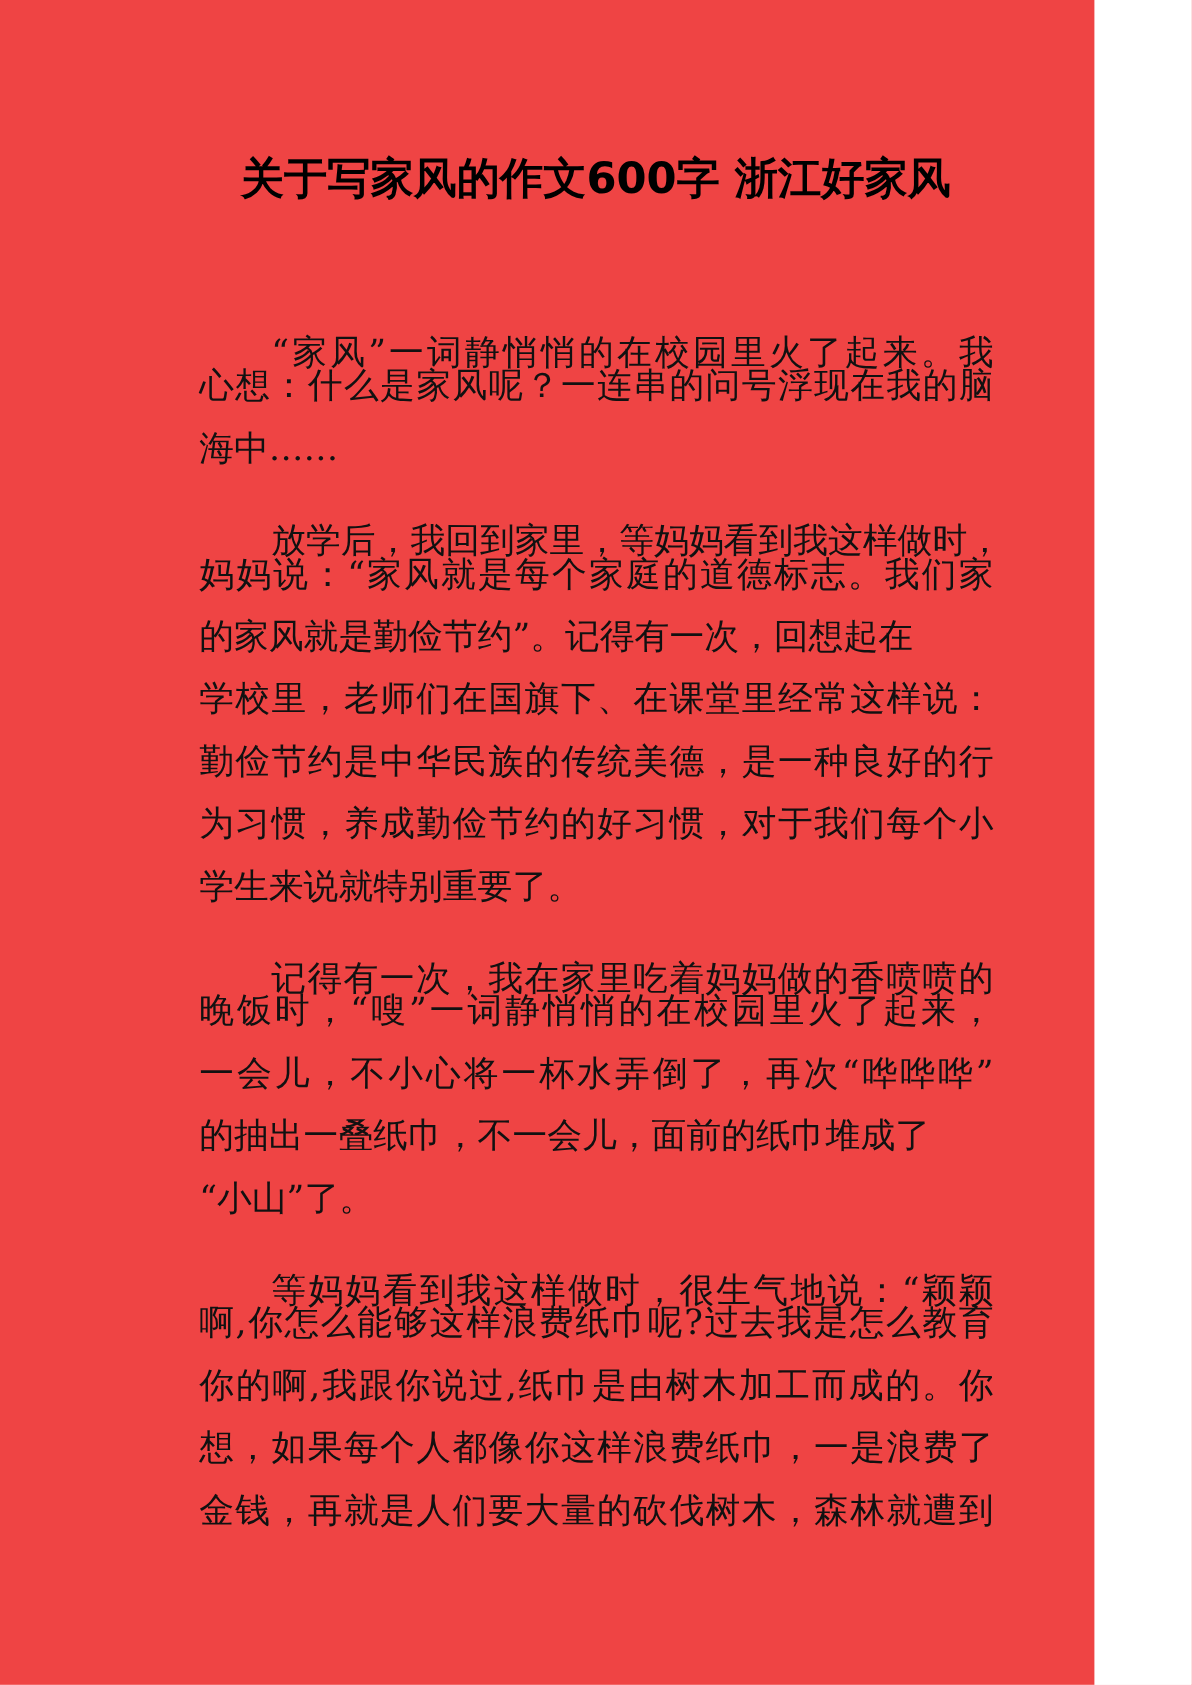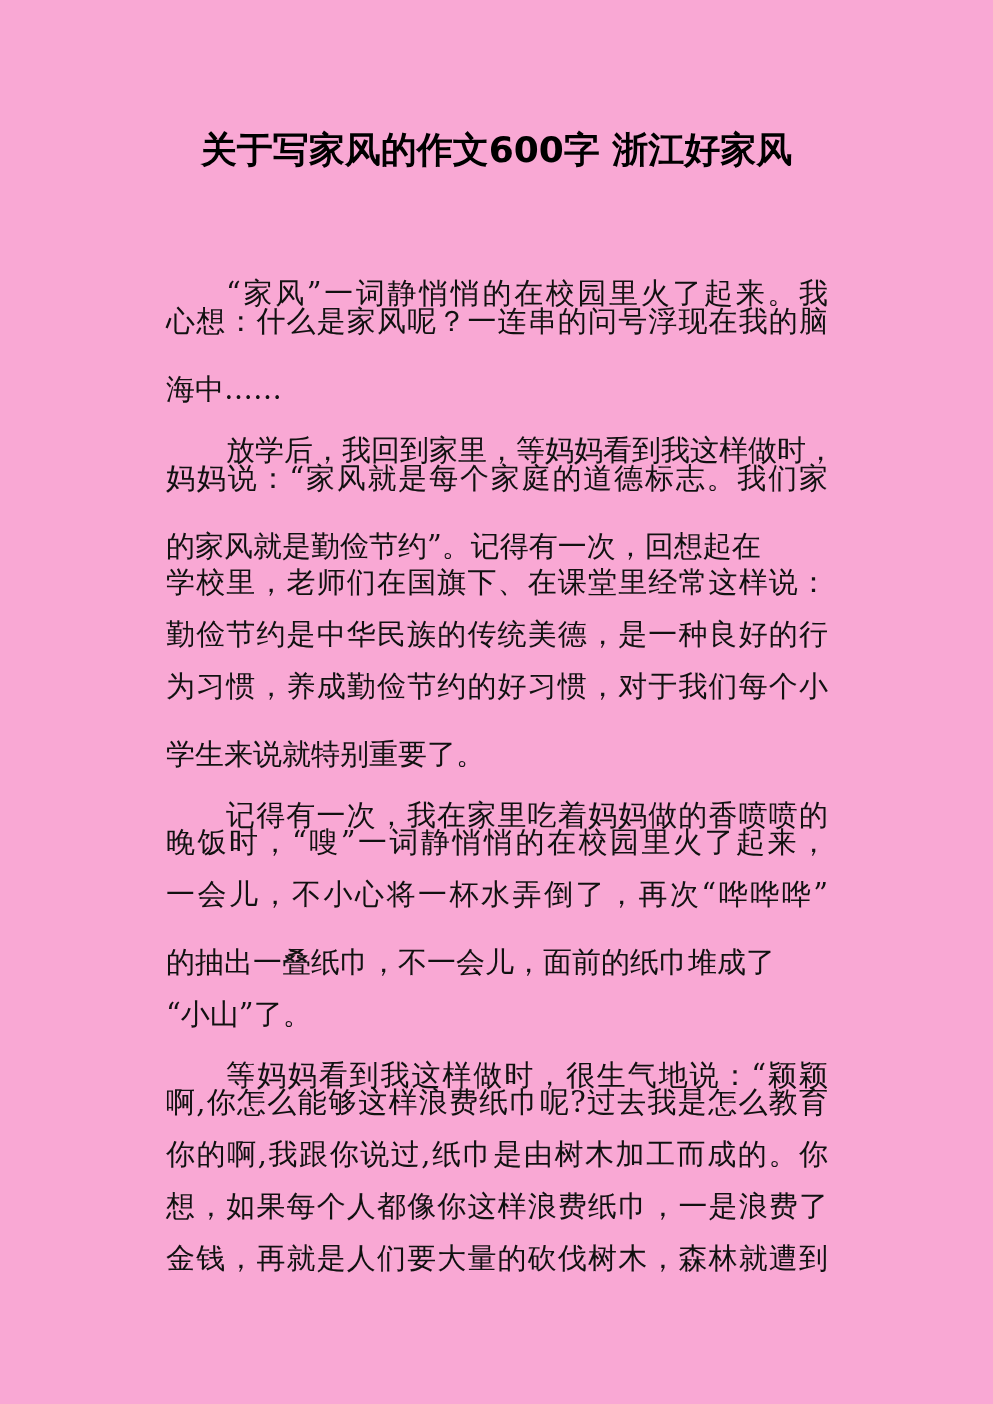--- a/index.html
+++ b/index.html
@@ -10,23 +10,23 @@
     body {
       width: 993px;
       height: 1404px;
       position: relative;
       overflow: hidden;
       color: #111111;
     }
     .page {
       position: absolute;
       left: 0; top: 0;
-      width: 993px;
+      width: 912px;
       height: 1404px;
-      background: #f9a8d4;
+      background: #ef4444;
     }
     .title {
       position: absolute;
       left: 0;
       top: 124px;
       width: 993px;
       text-align: center;
       font-family: "DejaVu Sans", "Liberation Sans", sans-serif;
       font-weight: bold;
       font-size: 36px;
@@ -41,21 +41,21 @@
       width: 662px;
       font-family: "DejaVu Serif", "Liberation Serif", serif;
       font-size: 29px;
       line-height: 40px;
       white-space: nowrap;
       color: #111111;
       text-align: justify;
       text-align-last: justify;
     }
     .line.indent { left: 226px; width: 602px; margin-top: 25px; }
-    .line.last { text-align-last: left; margin-top: 16px; }
+    .line.last { text-align-last: left; }
   </style>
 </head>
 <body>
 
 <div class="page">
 
   <div class="title">关于写家风的作文600字  浙江好家风</div>
 
   <div>
     <div class="line indent" style="top:248px">“家风”一词静悄悄的在校园里火了起来。我</div>

